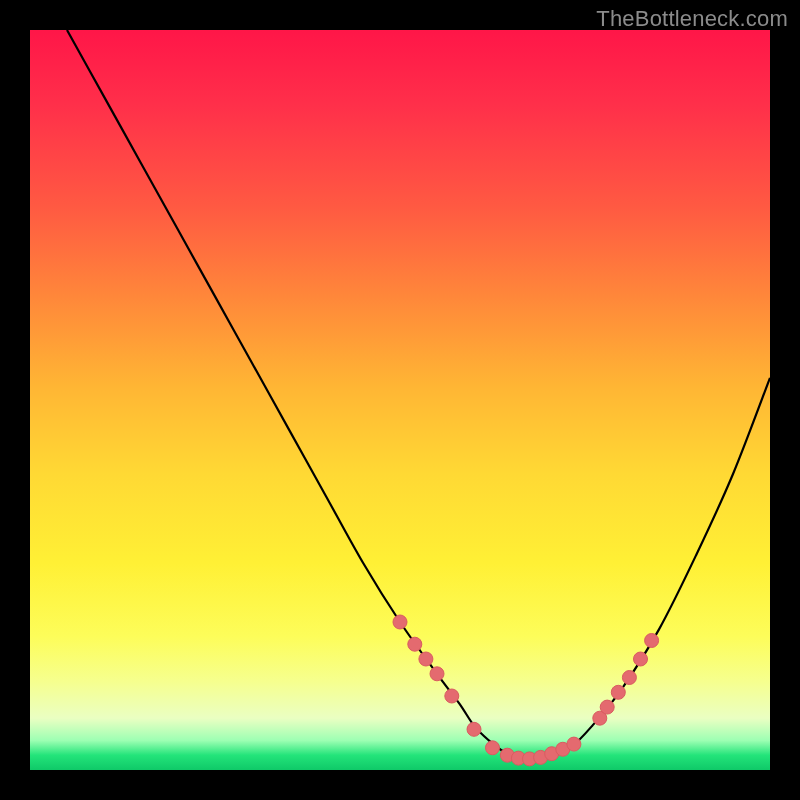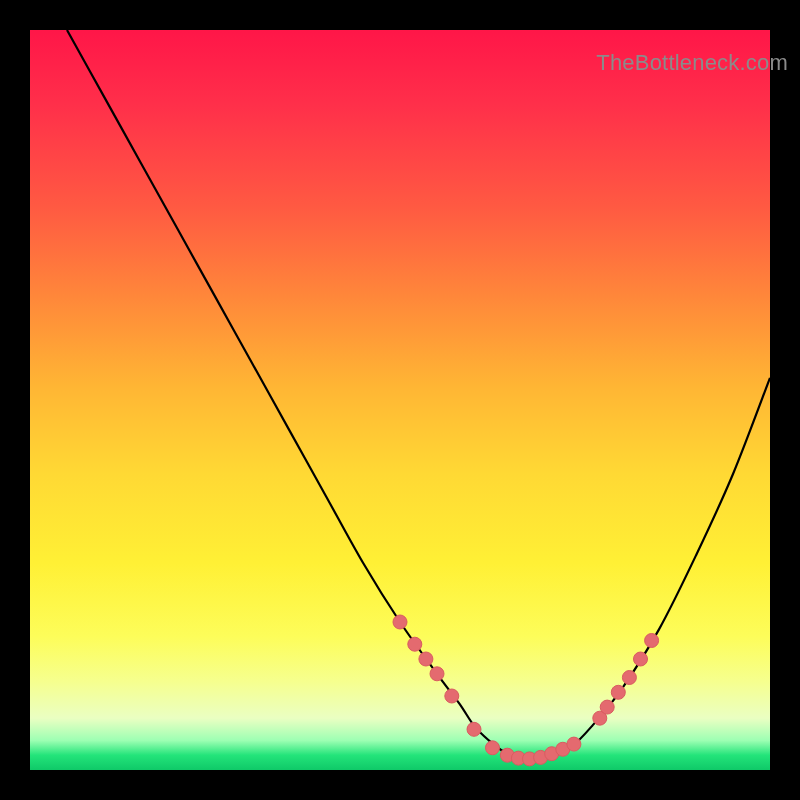--- a/index.html
+++ b/index.html
@@ -43,21 +43,20 @@
   }
   .watermark {
     position: absolute;
     top: 6px;
     right: 12px;
     color: #8b8b8b;
     font-size: 22px;
     font-weight: 400;
     letter-spacing: 0.2px;
     user-select: none;
-    margin-top: 44px;
   }
   svg.curve {
     position: absolute;
     left: 0;
     top: 0;
     width: 740px;
     height: 740px;
     overflow: visible;
   }
 </style>

